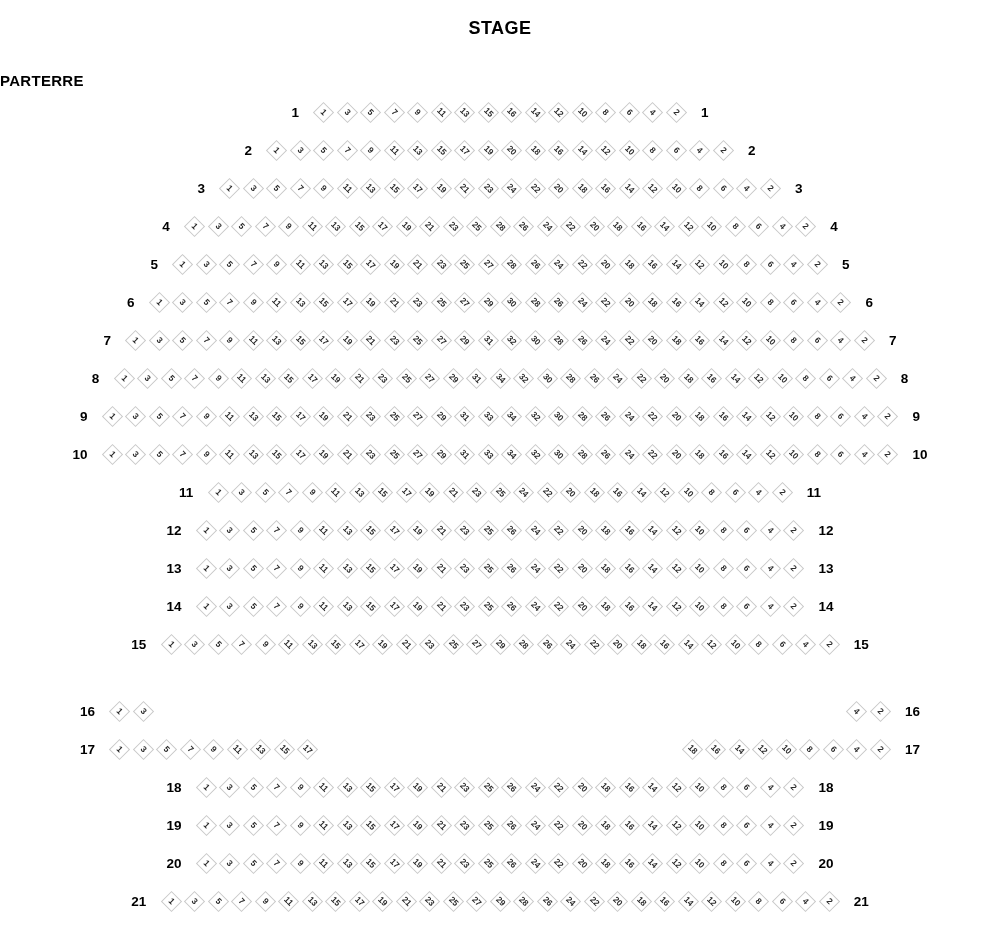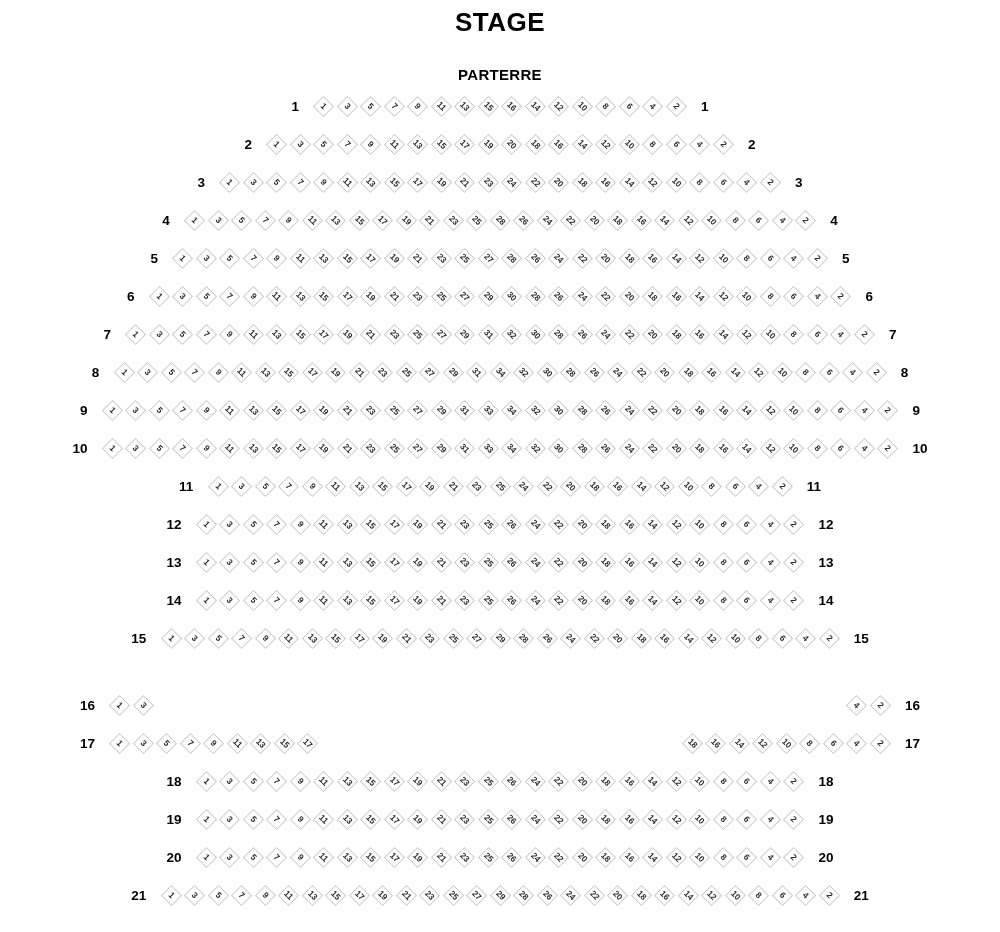--- a/index.html
+++ b/index.html
@@ -4,28 +4,27 @@
 <style>
   html, body { margin: 0; padding: 0; background: #ffffff; }
   body {
     width: 1000px; height: 932px;
     font-family: "Liberation Sans", sans-serif;
     color: #000;
     overflow: hidden;
   }
   .stage-title {
     text-align: center;
-    font-size: 26px;
+    font-size: 18px;
     font-weight: 600;
     letter-spacing: 0.5px;
-    padding-top: 8px;
+    padding-top: 14px;
     line-height: 28px;
   }
   .section-label {
-    text-align: center;
     font-size: 15px;
     font-weight: 700;
     letter-spacing: 0.3px;
     margin-top: 31px;
     line-height: 16px;
   }
   #rows { margin-top: 4px; }
   .row {
     height: 38px;
     display: flex;

